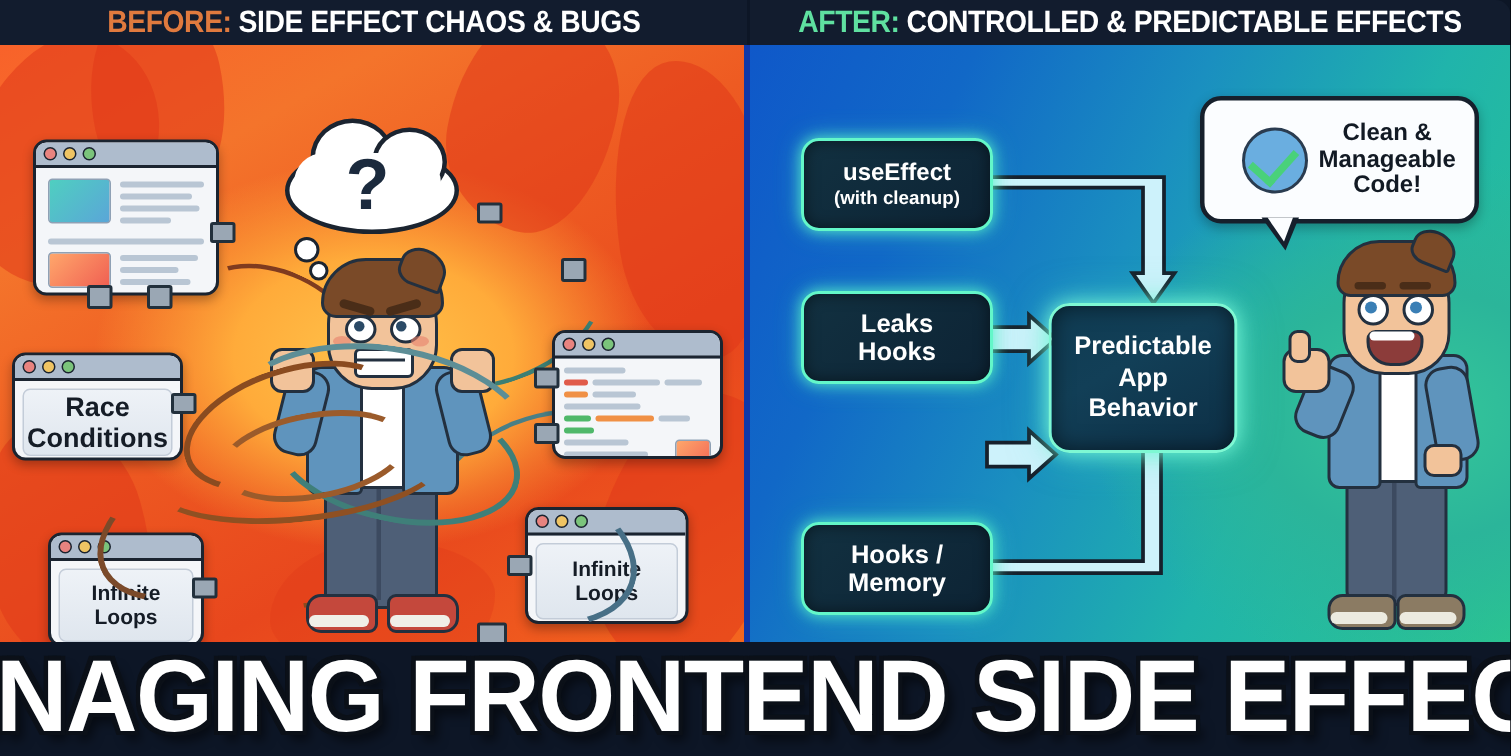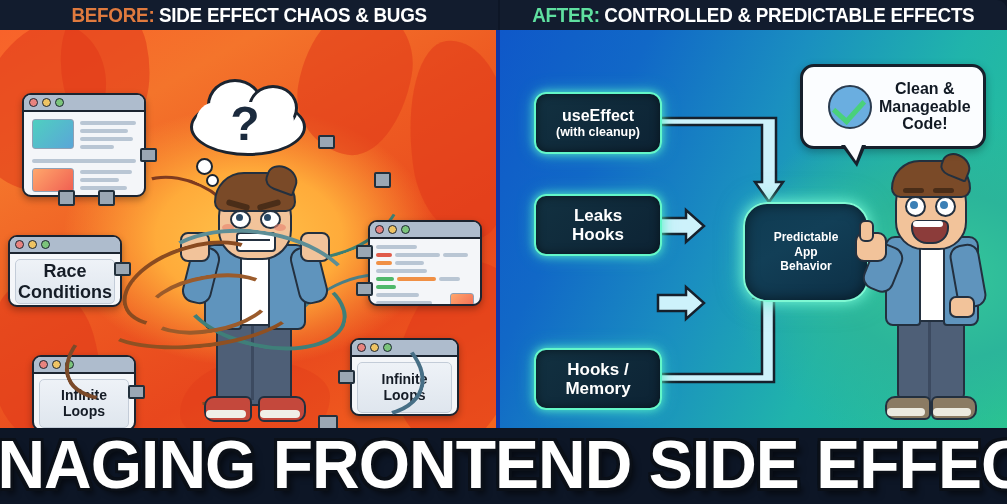--- a/index.html
+++ b/index.html
@@ -74,25 +74,25 @@
   
   .wire{position:absolute;border-radius:50%;background:transparent;}
 
   
   .node{position:absolute;border:2.5px solid #63f7c9;border-radius:12px;
         background:linear-gradient(135deg,#123141,#0d2334);
         box-shadow:0 0 9px rgba(90,245,200,.85),0 0 18px rgba(70,230,200,.45),inset 0 0 10px rgba(0,0,0,.5);
         display:flex;align-items:center;justify-content:center;text-align:center;
         color:#fff;font-weight:bold;line-height:1.14;}
   .node small{display:block;font-size:12.5px;font-weight:bold;}
-  .hub{position:absolute;border:2.5px solid #7ef8d3;border-radius:24px;
+  .hub{position:absolute;border:2.5px solid #7ef8d3;border-radius:14px;
        background:linear-gradient(150deg,#0f3b52,#123f57 40%,#0d2f45);
        box-shadow:0 0 13px rgba(120,250,215,.9),0 0 26px rgba(90,235,205,.5),inset 0 0 14px rgba(0,0,0,.55);
        display:flex;align-items:center;justify-content:center;text-align:center;
-       color:#fff;font-weight:bold;font-size:12px;line-height:1.22;margin-left:44px;}
+       color:#fff;font-weight:bold;font-size:17px;line-height:1.22;}
   .conn{position:absolute;}
 
   
   .speech{position:absolute;left:800px;top:64px;width:186px;height:85px;background:#fbfdff;
           border:3px solid #16202c;border-radius:14px;display:flex;align-items:center;gap:7px;
           padding:0 25px;box-sizing:border-box;box-shadow:0 3px 8px rgba(0,0,0,.28);}
   .speech .tail{position:absolute;left:38px;bottom:-21px;width:0;height:0;
           border-left:16px solid transparent;border-right:9px solid transparent;border-top:22px solid #16202c;}
   .speech .tail::after{content:"";position:absolute;left:-12px;top:-22px;width:0;height:0;
           border-left:11px solid transparent;border-right:6px solid transparent;border-top:16px solid #fbfdff;}

